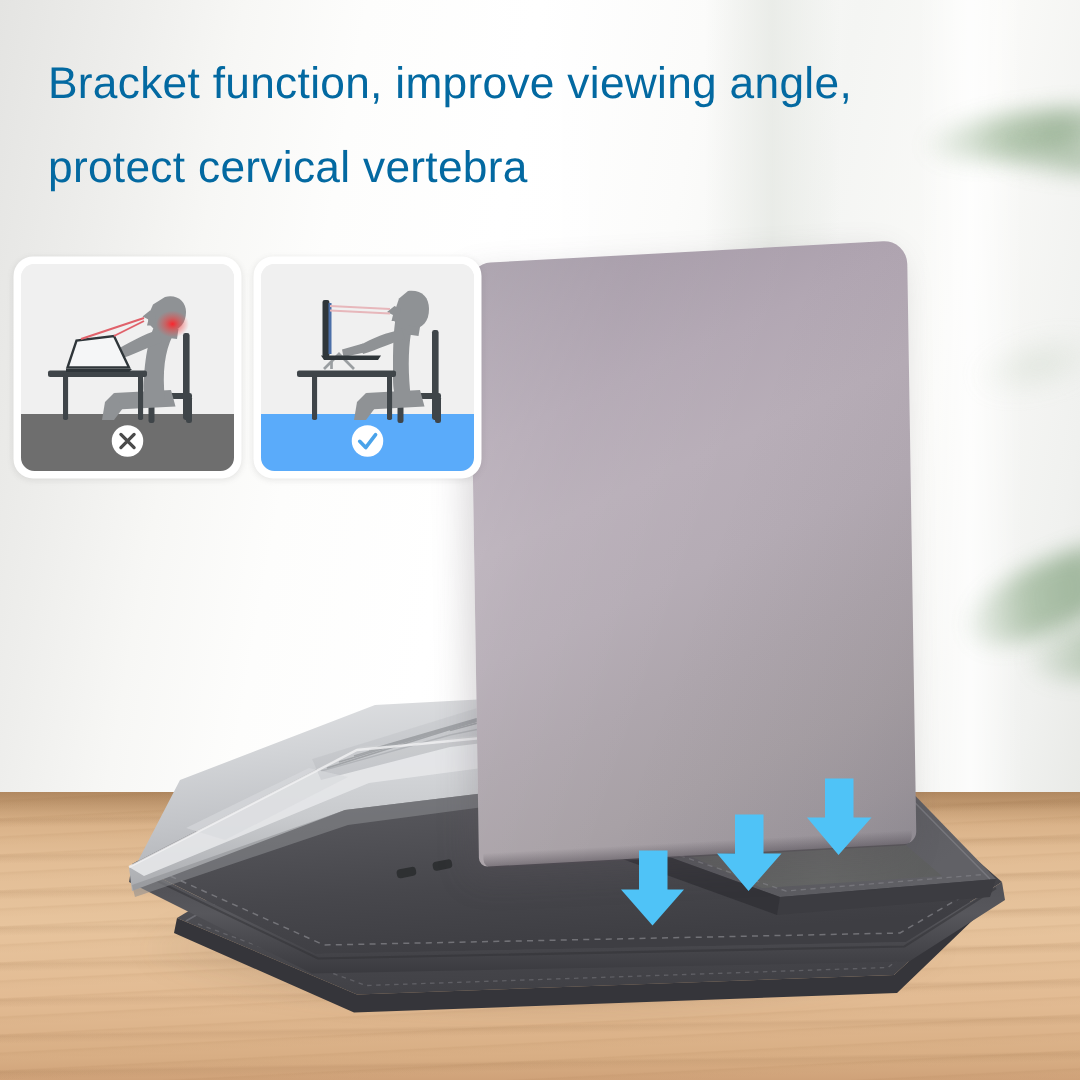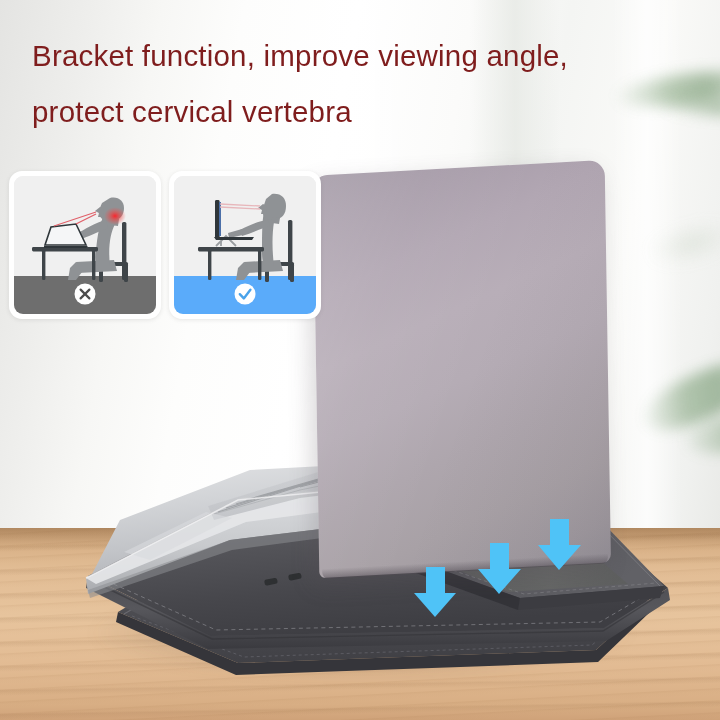--- a/index.html
+++ b/index.html
@@ -396,21 +396,21 @@
       </g>
       <g fill="#4fc3f7">
         <path d="M 92 38 L 111 38 L 111 64 L 123 64 L 101 89 L 80 64 L 92 64 Z"></path>
       </g>
       <g fill="#4fc3f7">
         <path d="M 152 14 L 171 14 L 171 40 L 183 40 L 161 65 L 140 40 L 152 40 Z"></path>
       </g>
     </svg>
   </div>
 
-  <div class="headline" style="color: #7f1d1d;">Bracket function, improve viewing angle,
+  <div class="headline" style="color: #0369a1;">Bracket function, improve viewing angle,
 protect cervical vertebra</div>
 
   <div class="cards">
 
     <div class="card">
       <div class="card-inner">
         <svg class="scene-svg" viewBox="0 0 142 138">
           <defs>
             <radialGradient id="painGlow">
               <stop offset="0%" stop-color="#ff1f27" stop-opacity=".95"></stop>

